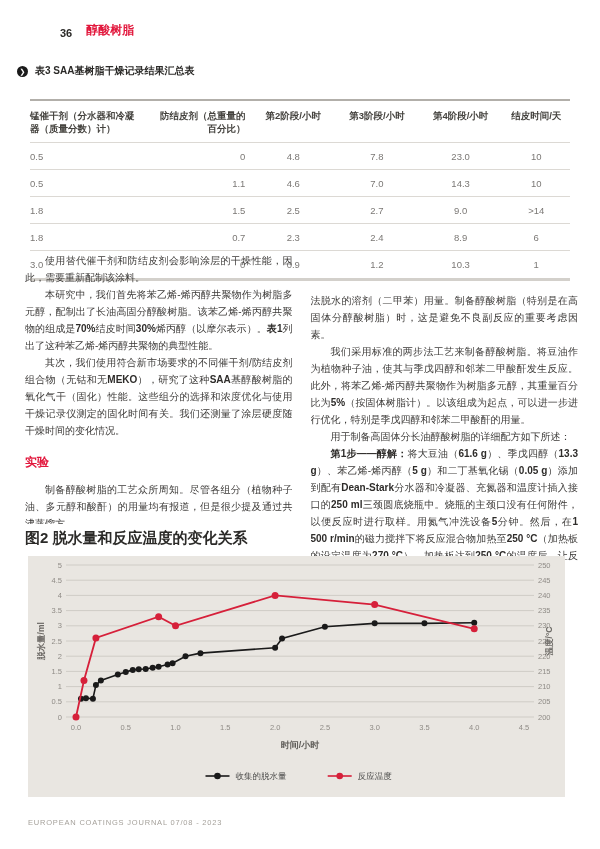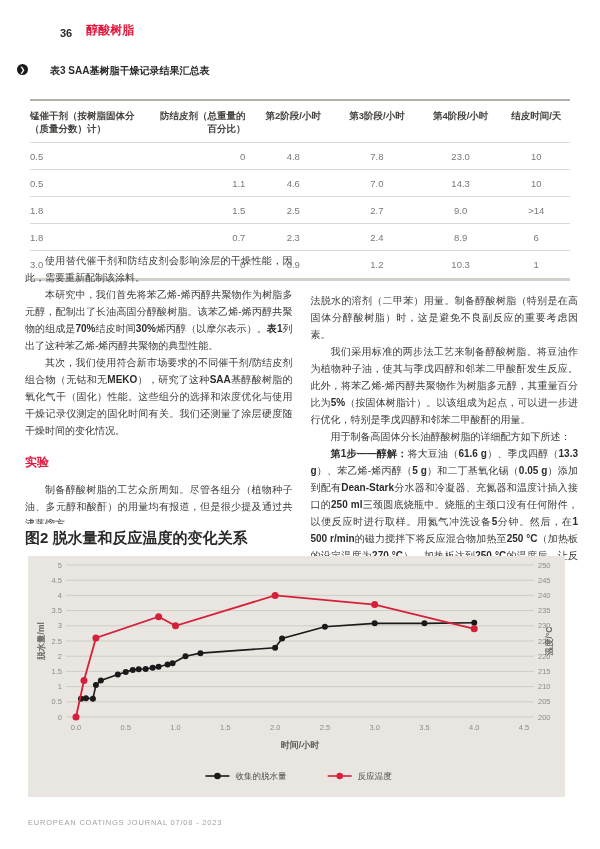--- a/index.html
+++ b/index.html
@@ -9,21 +9,21 @@
     font-family:"Liberation Sans","DejaVu Sans",sans-serif; color:#3c3a38;
   }
   .page { position:absolute; inset:0; }
 
   
   .page-header { position:absolute; top:22px; left:25px; display:flex; align-items:flex-end; gap:14px;margin-left:35px; }
   .page-num { font-size:11px; font-weight:bold; color:#2b2a28; }
   .section-title { font-size:12px; font-weight:bold; color:var(--accent,#e2183d); }
 
   
-  .table-caption { position:absolute; top:64px; left:17px; display:flex; gap:22px; }
+  .table-caption { position:absolute; top:64px; left:17px; display:flex; align-items:center; gap:7px; }
   .marker-circle { width:11px; height:11px; border-radius:50%; background:#1a1a1a; color:#fff;
     font-size:7px; line-height:11px; text-align:center; font-weight:bold; }
   .table-caption-text { font-size:10px; font-weight:bold; color:#2b2a28; }
 
   
   .data-table { position:absolute; top:99px; left:30px; width:540px; border-top:2px solid #b2afaa; border-bottom:3px solid #d3d0cb; }
   .thead { display:flex; padding:8px 0 7px 0; border-bottom:1px solid #dcd9d4; }
   .th { font-size:9.5px; font-weight:bold; color:#45433f; line-height:13px; }
   .tr { display:flex; align-items:center; height:27px; border-bottom:1px solid #dcd9d4; }
   .tr:last-child { border-bottom:none; }
@@ -61,21 +61,21 @@
     <span class="section-title">醇酸树脂</span>
   </div>
 
   <div class="table-caption">
     <span class="marker-circle">❯</span>
     <span class="table-caption-text">表3 SAA基树脂干燥记录结果汇总表</span>
   </div>
 
   <div class="data-table">
     <div class="thead">
-        <div class="th col0">锰催干剂（按树脂固体分（质量分数）计）</div>
+        <div class="th col0">锰催干剂（分水器和冷凝器（质量分数）计）</div>
         <div class="th col1">防结皮剂（总重量的百分比）</div>
         <div class="th col2">第2阶段/小时</div>
         <div class="th col3">第3阶段/小时</div>
         <div class="th col4">第4阶段/小时</div>
         <div class="th col5">结皮时间/天</div>
       </div>
     <div>
         <div class="tr">
           <div class="td col0">0.5</div>
           <div class="td col1">0</div>

